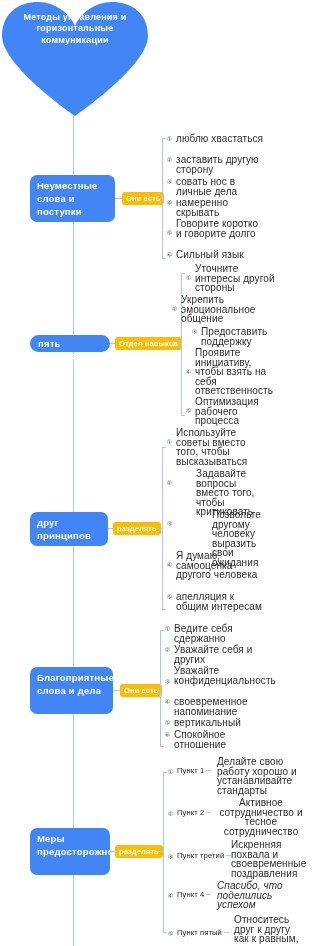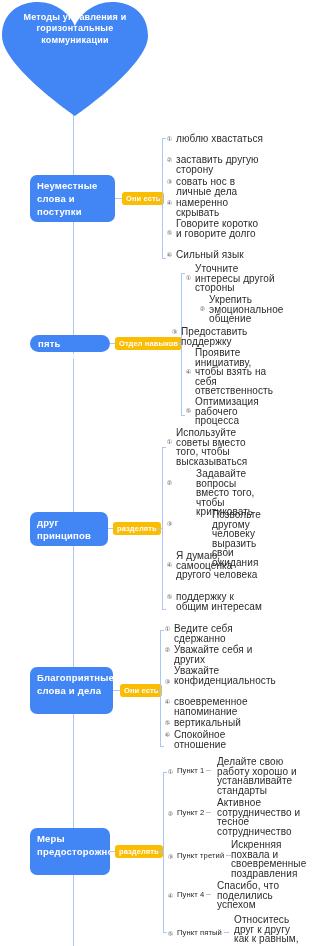--- a/index.html
+++ b/index.html
@@ -135,25 +135,25 @@
   </div>
   <div class="node-stub" style="left:177px;top:343px;width:4px;"></div>
   <div class="spine" style="left:181px;top:273px;height:142px;"></div>
   <div class="spine-cap" style="left:181px;top:273px;"></div>
   <div class="spine-cap" style="left:181px;top:415px;"></div>
 
   <div class="leaf" style="left:185px;top:264px;width:95px;">
     <span class="bullet" style="margin-top:10px;">①</span>
     <span class="leaf-text">Уточните интересы другой стороны</span>
   </div>
-  <div class="leaf" style="left:199px;top:295px;width:95px;justify-content:center;">
+  <div class="leaf" style="left:171px;top:295px;width:95px;justify-content:center;">
     <span class="bullet" style="margin-top:10px;">②</span>
     <span class="leaf-text">Укрепить эмоциональное общение</span>
   </div>
-  <div class="leaf" style="left:171px;top:327px;width:95px;justify-content:center;">
+  <div class="leaf" style="left:191px;top:327px;width:95px;justify-content:center;">
     <span class="bullet">③</span>
     <span class="leaf-text">Предоставить поддержку</span>
   </div>
   <div class="leaf" style="left:185px;top:348px;width:95px;">
     <span class="bullet" style="margin-top:20px;">④</span>
     <span class="leaf-text">Проявите инициативу, чтобы взять на себя ответственность</span>
   </div>
   <div class="leaf" style="left:185px;top:397px;width:95px;">
     <span class="bullet" style="margin-top:10px;">⑤</span>
     <span class="leaf-text">Оптимизация рабочего процесса</span>
@@ -182,21 +182,21 @@
   <div class="leaf" style="left:166px;top:510px;width:100px;gap:36px;">
     <span class="bullet" style="margin-top:10px;">③</span>
     <span class="leaf-text">Позвольте другому человеку выразить свои ожидания</span>
   </div>
   <div class="leaf" style="left:166px;top:551px;width:100px;">
     <span class="bullet" style="margin-top:10px;">④</span>
     <span class="leaf-text">Я думаю, самооценка другого человека</span>
   </div>
   <div class="leaf" style="left:166px;top:592px;width:100px;">
     <span class="bullet">⑤</span>
-    <span class="leaf-text">поддержку к общим интересам</span>
+    <span class="leaf-text">апелляция к общим интересам</span>
   </div>
 
   <div class="mnode" style="left:30px;top:667px;width:83px;height:47px;">
     <span>Благоприятные слова и дела</span>
   </div>
   <div class="node-stub" style="left:113px;top:690px;width:7px;"></div>
   <div class="badge" style="left:120px;top:684px;">
     <span>Они есть</span>
   </div>
   <div class="node-stub" style="left:155px;top:690px;width:5px;"></div>
@@ -246,35 +246,35 @@
     <span class="plabel">Пункт 1</span>
     <span class="pdash"></span>
   </div>
   <div class="pdesc" style="left:217px;top:757px;width:88px;">Делайте свою работу хорошо и устанавливайте стандарты</div>
 
   <div class="pnode" style="left:167px;top:808px;">
     <span class="bullet">②</span>
     <span class="plabel">Пункт 2</span>
     <span class="pdash"></span>
   </div>
-  <div class="pdesc" style="left:217px;top:798px;width:88px;">Активное сотрудничество и тесное сотрудничество</div>
+  <div class="pdesc" style="left:217px;top:798px;width:88px;text-align:center;">Активное сотрудничество и тесное сотрудничество</div>
 
   <div class="pnode" style="left:167px;top:851px;">
     <span class="bullet">③</span>
     <span class="plabel">Пункт третий</span>
     <span class="pdash"></span>
   </div>
   <div class="pdesc" style="left:231px;top:840px;width:76px;">Искренняя похвала и своевременные поздравления</div>
 
   <div class="pnode" style="left:167px;top:890px;">
     <span class="bullet">④</span>
     <span class="plabel">Пункт 4</span>
     <span class="pdash"></span>
   </div>
-  <div class="pdesc" style="left:217px;top:881px;width:88px;">Спасибо, что поделились успехом</div>
+  <div class="pdesc" style="left:217px;top:881px;width:88px;font-style:italic;">Спасибо, что поделились успехом</div>
 
   <div class="pnode" style="left:167px;top:928px;">
     <span class="bullet">⑤</span>
     <span class="plabel">Пункт пятый</span>
     <span class="pdash"></span>
   </div>
   <div class="pdesc" style="left:234px;top:915px;width:73px;">Относитесь друг к другу как к равным, сердце за сердце</div>
 
 </div>
 

